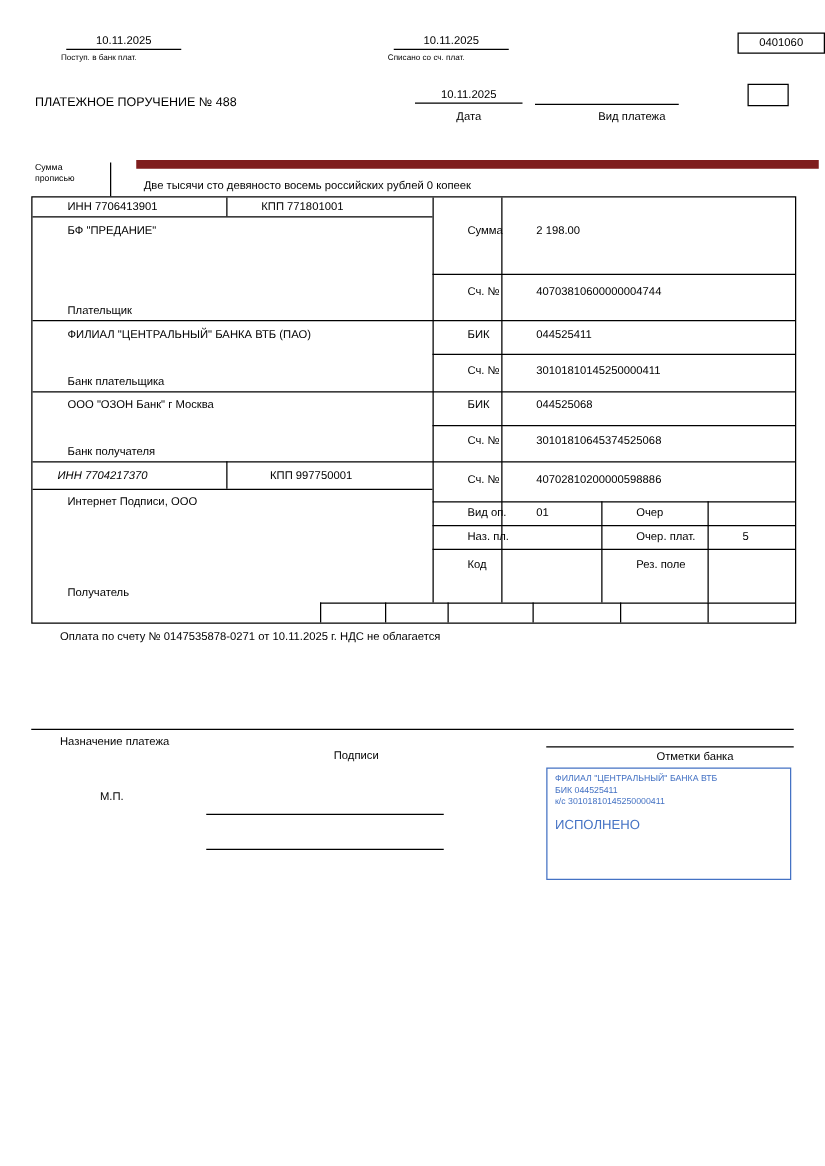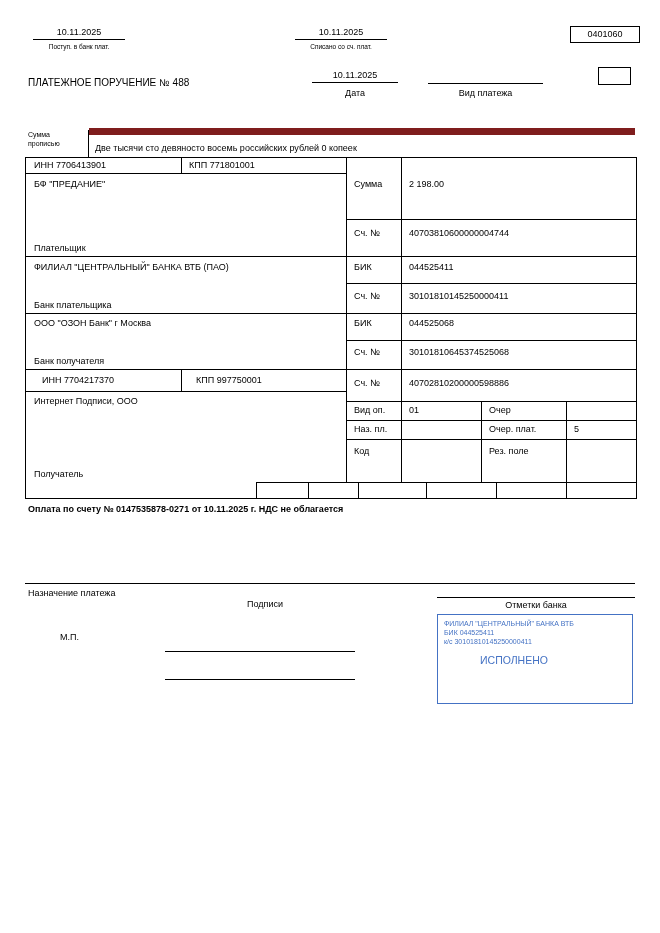--- a/index.html
+++ b/index.html
@@ -1,21 +1,21 @@
 <!DOCTYPE html>
 <html><head>
 <meta charset="utf-8">
 <style>
   html,body{margin:0;padding:0;}
   body{
     width:660px;height:933px;position:relative;background:#ffffff;
     font-family:"Liberation Sans", sans-serif;color:#000;
   }
   .abs{position:absolute;}
-  .t9{font-size:9px;line-height:11px;}
+  .t9{font-size:9px;line-height:11px;margin-left:20px;}
   .t8{font-size:8px;line-height:10px;}
   .t7{font-size:7px;line-height:9px;}
   .t65{font-size:6.5px;line-height:8px;}
   .bold{font-weight:normal;}
   .ctr{text-align:center;}
   .ul{border-bottom:1px solid #000;}
   .hl{position:absolute;height:0;border-top:1px solid #000;}
   .vl{position:absolute;width:0;border-left:1px solid #000;}
   .box{border:1px solid #000;box-sizing:border-box;}
   .table{position:absolute;left:25px;top:157px;width:610px;height:340px;border:1px solid #000;box-sizing:content-box;}
@@ -101,50 +101,50 @@
   <div class="abs t9" style="left:328px;top:133px;">Сч. №</div>
   <div class="abs t9" style="left:383px;top:133px;">30101810145250000411</div>
 
   <div class="abs t9" style="left:8px;top:160px;">ООО "ОЗОН Банк" г Москва</div>
   <div class="abs t9" style="left:8px;top:198px;">Банк получателя</div>
   <div class="abs t9" style="left:328px;top:160px;">БИК</div>
   <div class="abs t9" style="left:383px;top:160px;">044525068</div>
   <div class="abs t9" style="left:328px;top:189px;">Сч. №</div>
   <div class="abs t9" style="left:383px;top:189px;">30101810645374525068</div>
 
-  <div class="abs t9" style="left:16px;top:217px;">ИНН 7704217370</div>
+  <div class="abs t9" style="left:0;top:217px;font-style:italic;">ИНН 7704217370</div>
   <div class="abs t9" style="left:170px;top:217px;">КПП 997750001</div>
   <div class="abs t9" style="left:8px;top:238px;">Интернет Подписи, ООО</div>
   <div class="abs t9" style="left:8px;top:311px;">Получатель</div>
 
   <div class="abs t9" style="left:328px;top:220px;">Сч. №</div>
   <div class="abs t9" style="left:383px;top:220px;">40702810200000598886</div>
 
   <div class="abs t9" style="left:328px;top:247px;">Вид оп.</div>
   <div class="abs t9" style="left:383px;top:247px;">01</div>
   <div class="abs t9" style="left:463px;top:247px;">Очер</div>
 
   <div class="abs t9" style="left:328px;top:266px;">Наз. пл.</div>
   <div class="abs t9" style="left:463px;top:266px;">Очер. плат.</div>
   <div class="abs t9" style="left:548px;top:266px;">5</div>
 
   <div class="abs t9" style="left:328px;top:288px;">Код</div>
   <div class="abs t9" style="left:463px;top:288px;">Рез. поле</div>
 </div>
 
-<div class="abs t9" style="left:28px;top:504px;width:600px;font-weight:bold;">Оплата по счету № 0147535878-0271 от 10.11.2025 г. НДС не облагается</div>
+<div class="abs t9" style="left:28px;top:504px;width:600px;">Оплата по счету № 0147535878-0271 от 10.11.2025 г. НДС не облагается</div>
 <div class="hl" style="left:25px;top:583px;width:610px;"></div>
 <div class="abs t9" style="left:28px;top:588px;">Назначение платежа</div>
 
 <div class="abs t9 ctr bold" style="left:175px;top:599px;width:180px;font-weight:normal;">Подписи</div>
 <div class="hl" style="left:437px;top:597px;width:198px;"></div>
 <div class="abs t9 ctr" style="left:437px;top:600px;width:198px;">Отметки банка</div>
 
 <div class="abs t9" style="left:60px;top:632px;text-align:right;">М.П.</div>
 <div class="hl" style="left:165px;top:651px;width:190px;"></div>
 <div class="hl" style="left:165px;top:679px;width:190px;"></div>
 
 <div class="stamp">
   <div class="t7">ФИЛИАЛ "ЦЕНТРАЛЬНЫЙ" БАНКА ВТБ</div>
   <div class="t7">БИК 044525411</div>
   <div class="t7">к/с 30101810145250000411</div>
-  <div class="bold" style="font-size:10.5px;line-height:13px;margin-top:8px;margin-left:36px;">ИСПОЛНЕНО</div>
+  <div class="bold" style="font-size:10.5px;line-height:13px;margin-top:8px;">ИСПОЛНЕНО</div>
 </div>
 
 </body></html>

